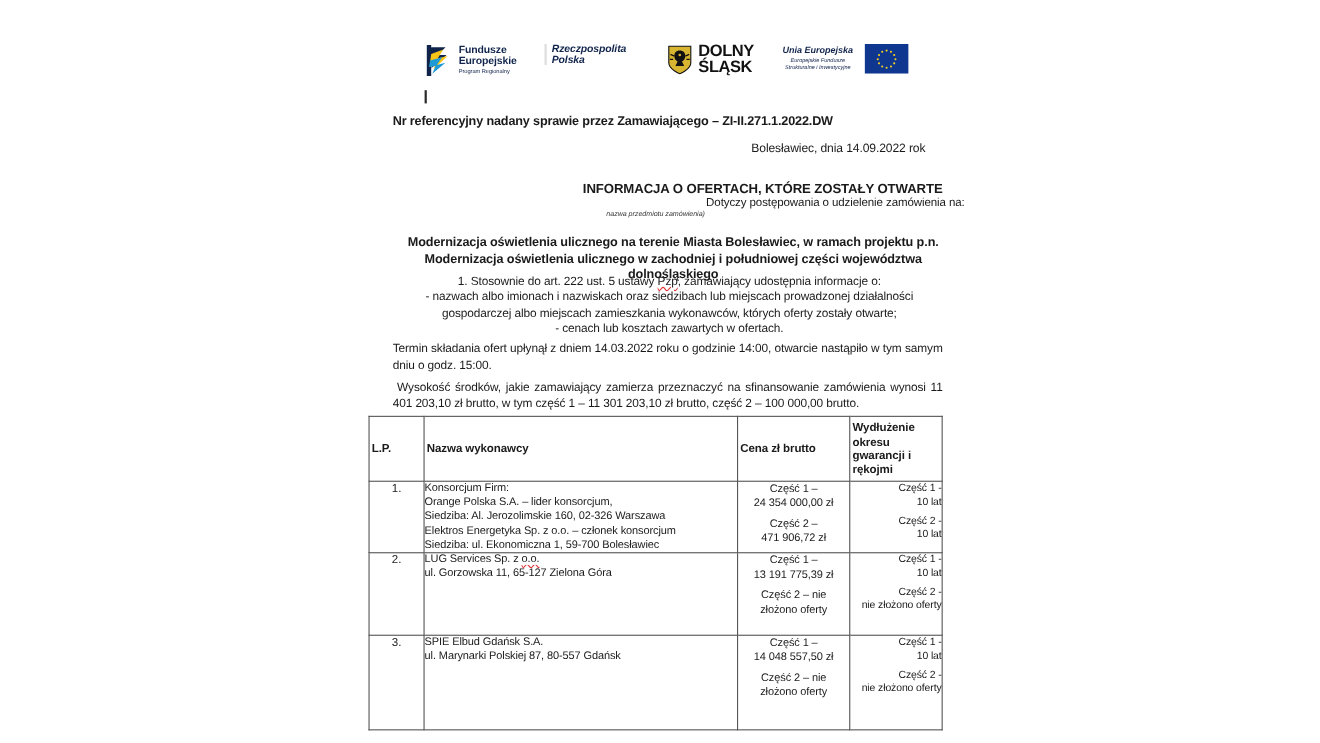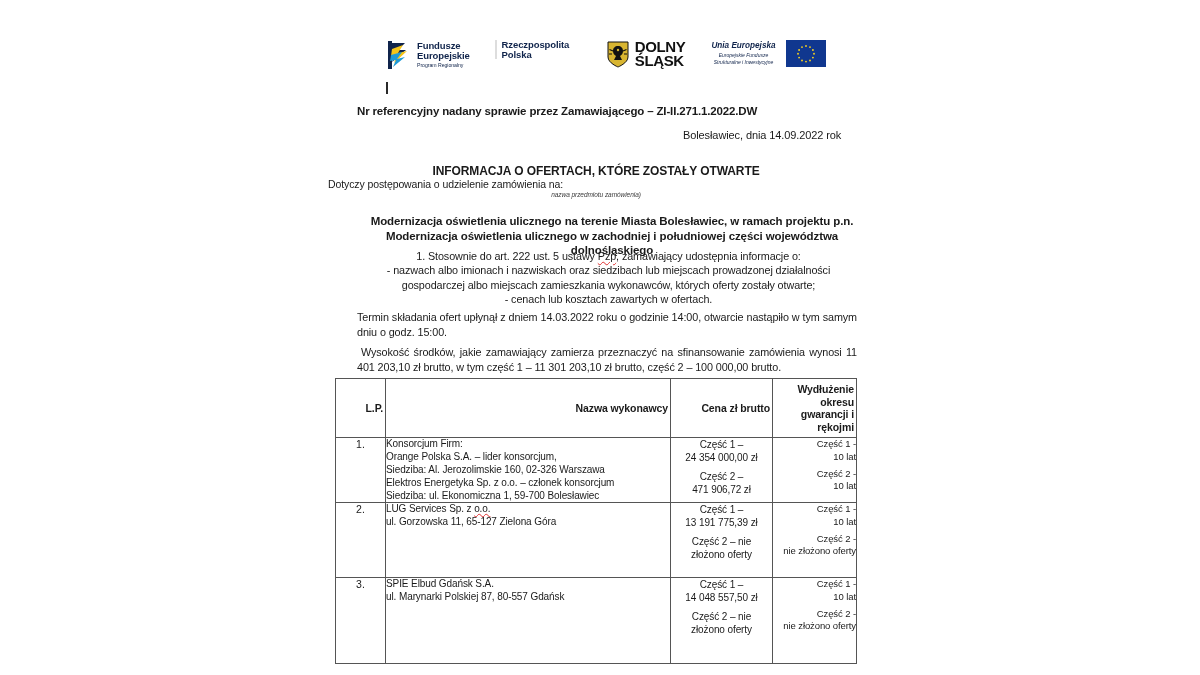--- a/index.html
+++ b/index.html
@@ -33,21 +33,21 @@
     display: flex;
     align-items: flex-start;
     gap: 0px;
   }
   .logo-block {
     display: flex;
     align-items: center;
     gap: 5px;
   }
   .logo-block.fe   { width: 112px; }
-  .logo-block.rp   { width: 115px; margin-left: 6px; }
+  .logo-block.rp   { width: 115px; margin-left: 6px; font-style: italic; }
   .logo-block.ds   { width: 105px; margin-left: 6px; }
   .logo-block.ue   { width: 120px; margin-left: 4px; }
 
   .logo-mark { flex: 0 0 auto; line-height: 0; }
   .logo-text { line-height: 1.08; }
 
   .lt-main {
     font-weight: bold;
     font-size: 9.5px;
     color: #10244b;
@@ -112,31 +112,31 @@
     top: 129px;
     font-size: 11px;
     letter-spacing: -0.1px;
     white-space: nowrap;
   }
   .doc-title {
     position: absolute;
     left: 335px;
     top: 164px;
     width: 522px;
-    text-align: center;
+    text-align: right;
     font-size: 12px;
     font-weight: bold;
     letter-spacing: -0.1px;
   }
   .doc-sub {
     position: absolute;
-    left: 328px;
+    left: 355px;
     top: 178px;
     width: 522px;
-    text-align: left;
+    text-align: right;
     font-size: 10.5px;
     letter-spacing: -0.1px;
   }
   .doc-sub-it {
     position: absolute;
     left: 335px;
     top: 191px;
     width: 522px;
     text-align: center;
     font-size: 6.5px;
@@ -208,21 +208,21 @@
     table-layout: fixed;
   }
   .offer-table td, .offer-table th {
     border: 1px solid #555555;
     vertical-align: top;
     padding: 0;
   }
   .offer-table th {
     font-weight: bold;
     font-size: 10.5px;
-    text-align: right;
+    text-align: left;
     vertical-align: middle;
     letter-spacing: -0.1px;
     line-height: 1.2;
     padding: 4px 2px;
   }
   .c-lp    { width: 50px; }
   .c-name  { width: 285px; }
   .c-price { width: 102px; }
   .c-warr  { width: 84px; }
 

